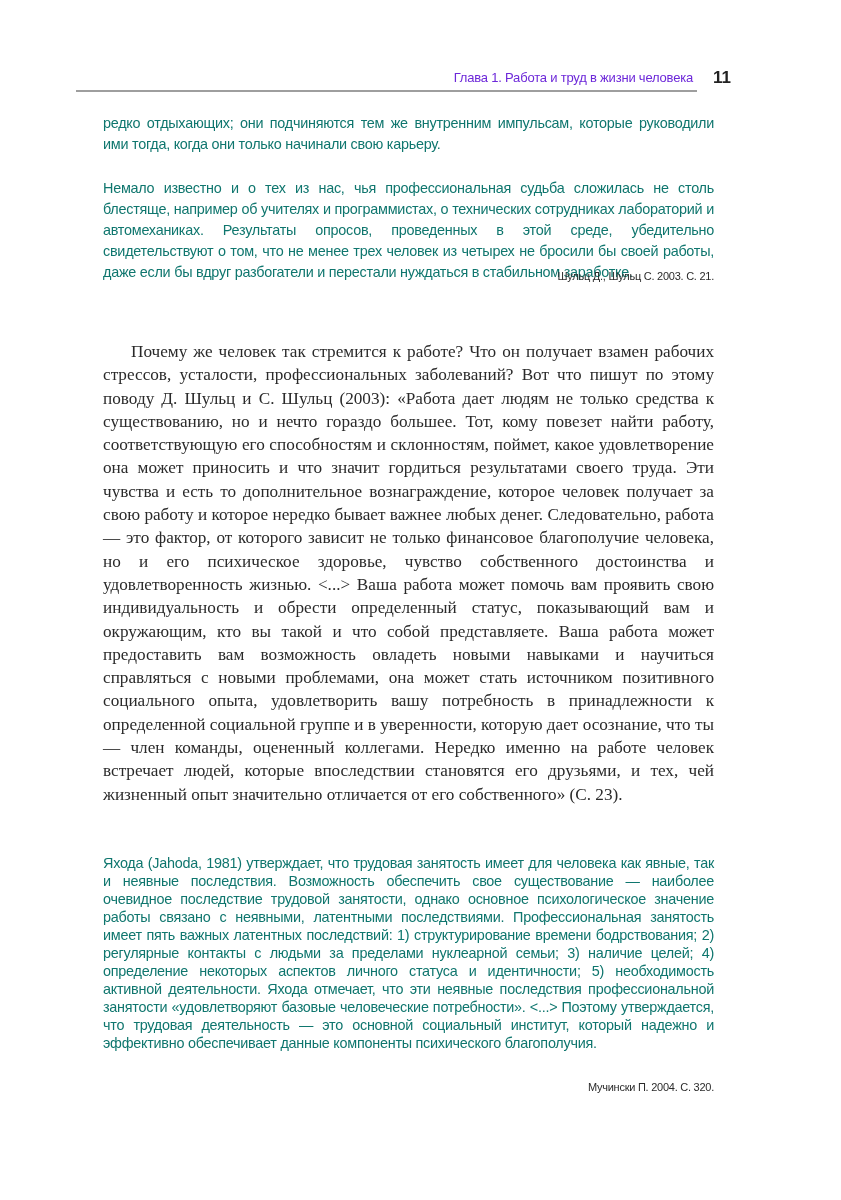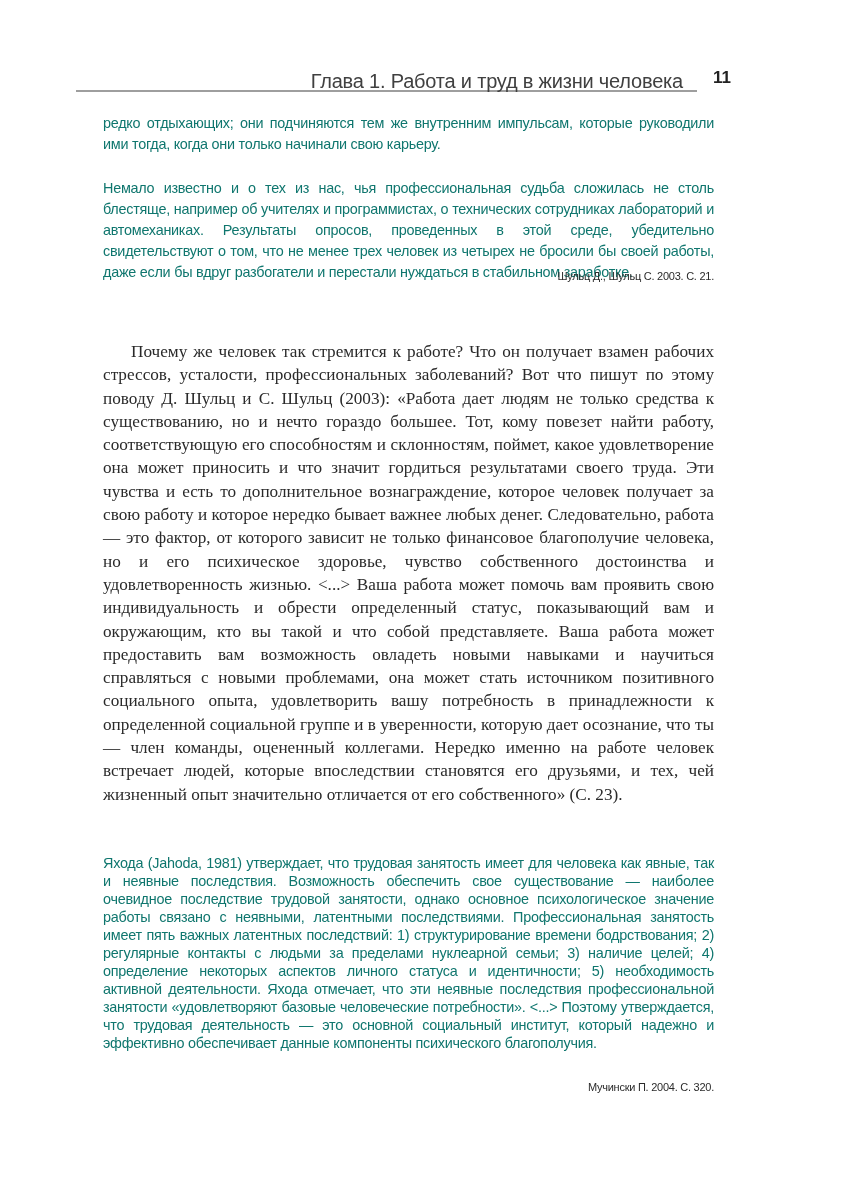--- a/index.html
+++ b/index.html
@@ -5,22 +5,22 @@
   html, body { margin: 0; padding: 0; }
   body {
     width: 841px; height: 1200px; background: #ffffff; position: relative; overflow: hidden;
     color: #2a2a2a;
   }
   .header {
     position: absolute; left: 76px; top: 68px; width: 621px; height: 22px;
     border-bottom: 2px solid #9e9e9e;
   }
   .header-title {
-    position: absolute; right: 14px; top: 2px;
-    font-family: "Liberation Sans", sans-serif; font-size: 20px; color: #404040;
+    position: absolute; right: 4px; top: 2px;
+    font-family: "Liberation Sans", sans-serif; font-size: 13px; color: #6d28d9;
     letter-spacing: -0.2px;
   }
   .page-num {
     position: absolute; left: 713px; top: 68px;
     font-family: "Liberation Sans", sans-serif; font-size: 17px; font-weight: bold; color: #222;
   }
   .quote {
     position: absolute; left: 103px; width: 611px;
     font-family: "Liberation Sans", sans-serif; font-size: 14.4px; line-height: 21px;
     color: #0f766e; letter-spacing: -0.25px;

